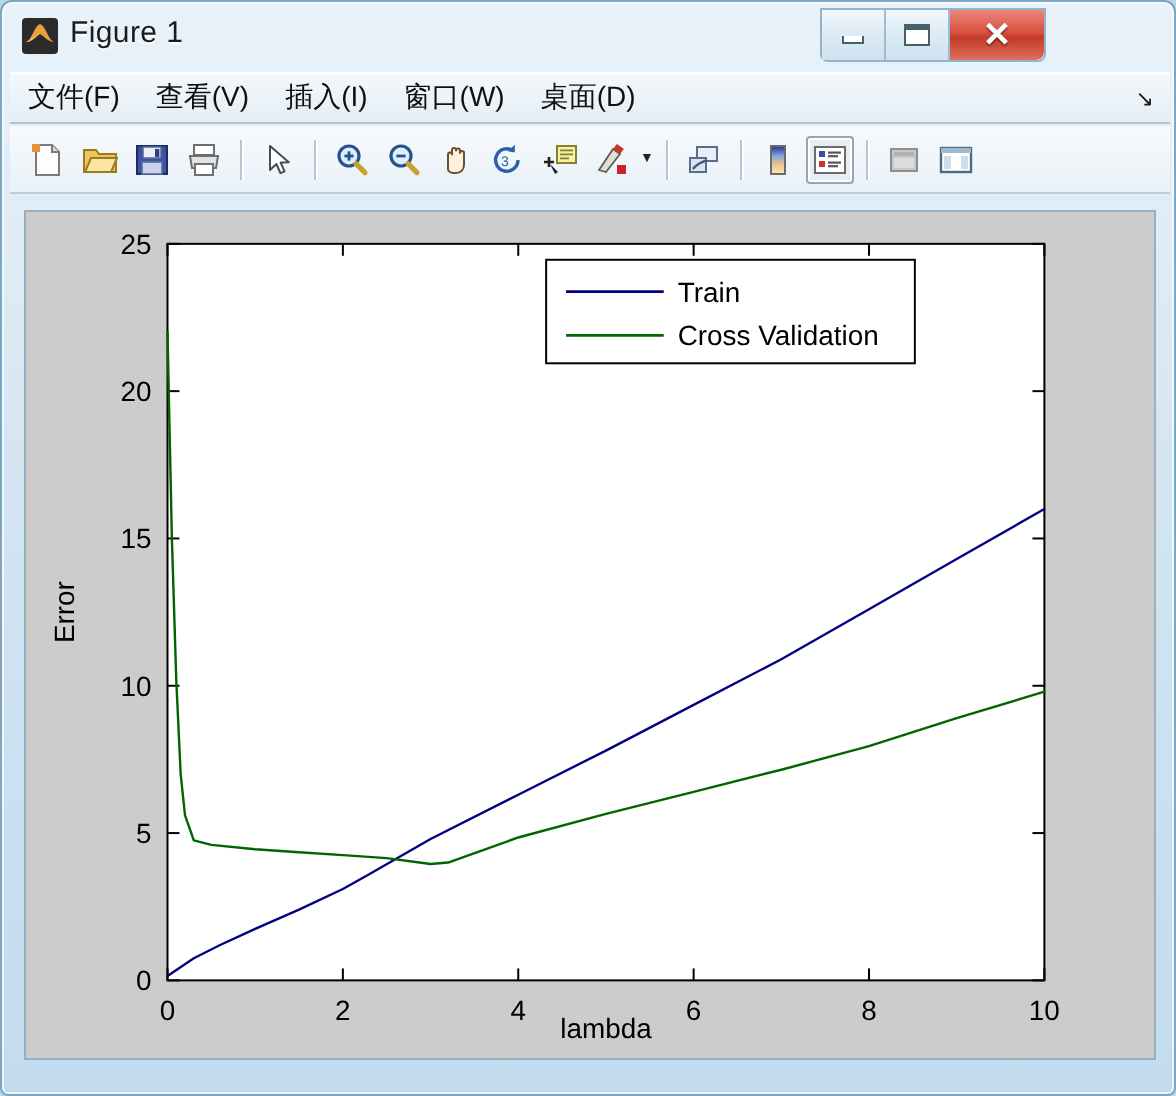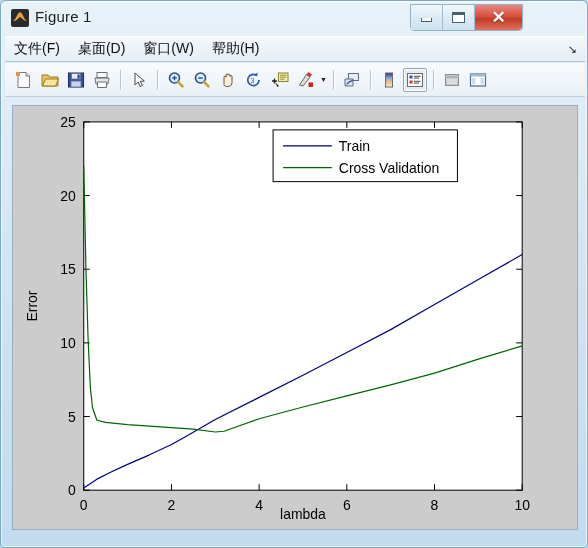--- a/index.html
+++ b/index.html
@@ -197,23 +197,24 @@
         <span class="glyph-max"></span>
       </div>
       <div class="win-btn" id="btn-close">
         <span class="glyph-close">✕</span>
       </div>
     </div>
   </div>
 
   <div id="menubar">
     <div class="menu-item">文件(F)</div>
+    <div class="menu-item">查看(V)</div>
+    <div class="menu-item">插入(I)</div>
+    <div class="menu-item">窗口(W)</div>
     <div class="menu-item">桌面(D)</div>
-    <div class="menu-item">窗口(W)</div>
-    <div class="menu-item">帮助(H)</div>
     <div id="menu-overflow">↘</div>
   </div>
 
   <div id="toolbar">
 
     <div class="tb-btn">
       <svg width="18" height="18" viewBox="0 0 18 18">
         <path d="M3 1.5 h8 l3.5 3.5 v11.5 h-11.5 z" fill="#fdfdfd" stroke="#7a7a7a" stroke-width="1"></path>
         <path d="M11 1.5 v3.5 h3.5" fill="#dcdcdc" stroke="#7a7a7a" stroke-width="1"></path>
         <rect x="1" y="1" width="4" height="4" fill="#e8913c"></rect>

